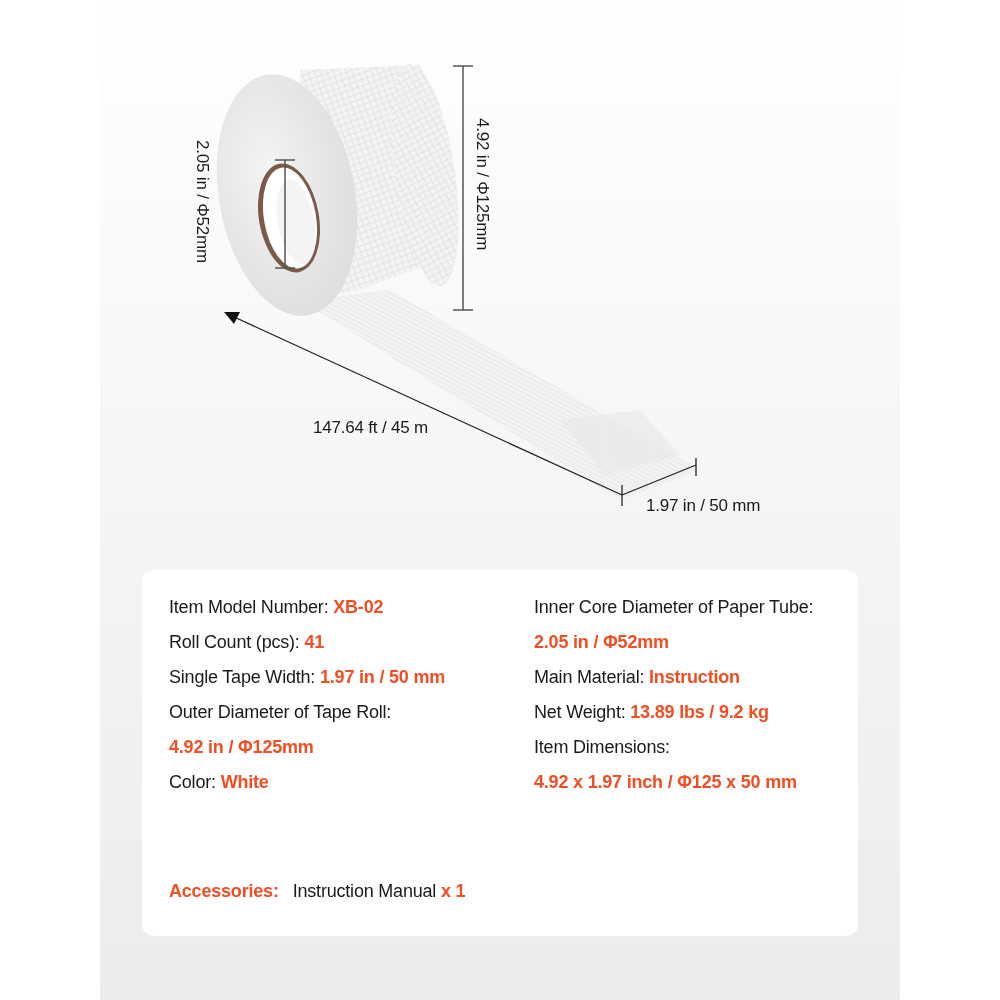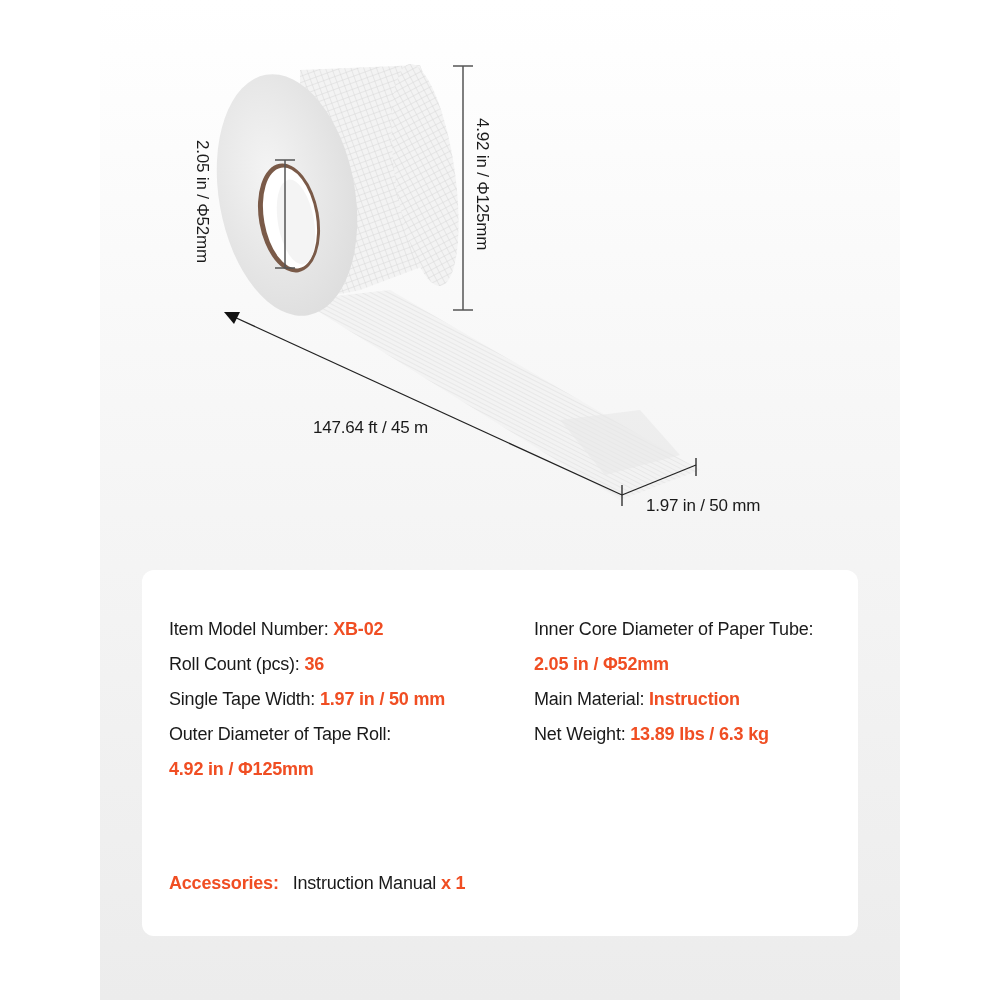--- a/index.html
+++ b/index.html
@@ -15,30 +15,30 @@
     .illus { position: absolute; left: 0; top: 0; width: 1000px; height: 560px; }
     .dim-label {
       position: absolute; font-size: 17px; color: #1a1a1a; white-space: nowrap;
       letter-spacing: -0.2px;
     }
     .dim-label.vert { transform-origin: left top; transform: rotate(90deg); }
     .card {
       position: absolute; left: 142px; top: 570px; width: 716px; height: 366px;
       background: #ffffff; border-radius: 12px;
     }
-    .col { position: absolute; top: 20px; margin-top: 22px; }
+    .col { position: absolute; top: 20px; }
     .col.left { left: 27px; }
     .col.right { left: 392px; }
     .row {
       height: 35px; line-height: 35px; font-size: 18px; color: #1a1a1a;
       white-space: nowrap; letter-spacing: -0.2px;
     }
     .val { color: #f04e23; font-weight: bold; }
     .acc {
-      position: absolute; left: 27px; top: 296px; font-size: 18px; line-height: 35px;
+      position: absolute; left: 27px; top: 304px; font-size: 18px; line-height: 35px;
       white-space: nowrap; color: #1a1a1a; letter-spacing: -0.2px;
     }
     .acc .lbl { color: #f04e23; font-weight: bold; margin-right: 14px; }
   </style>
 </head>
 <body>
 
 <div class="panel"></div>
 
 <svg class="illus" viewBox="0 0 1000 560" xmlns="http://www.w3.org/2000/svg">
@@ -94,29 +94,32 @@
 </svg>
 
 <div class="dim-label vert" style="left:212px; top:140px;">2.05 in / Φ52mm</div>
 <div class="dim-label vert" style="left:492px; top:118px;">4.92 in / Φ125mm</div>
 <div class="dim-label" style="left:313px; top:418px;">147.64 ft / 45 m</div>
 <div class="dim-label" style="left:646px; top:496px;">1.97 in / 50 mm</div>
 
 <div class="card">
   <div class="col left">
     <div class="row"><span>Item Model Number: </span><span class="val">XB-02</span></div>
-    <div class="row"><span>Roll Count (pcs): </span><span class="val">36</span></div>
+    <div class="row"><span>Roll Count (pcs): </span><span class="val">41</span></div>
     <div class="row"><span>Single Tape Width: </span><span class="val">1.97 in / 50 mm</span></div>
     <div class="row"><span>Outer Diameter of Tape Roll:</span></div>
     <div class="row"><span class="val">4.92 in / Φ125mm</span></div>
+    <div class="row"><span>Color: </span><span class="val">White</span></div>
   </div>
 
   <div class="col right">
     <div class="row"><span>Inner Core Diameter of Paper Tube:</span></div>
     <div class="row"><span class="val">2.05 in / Φ52mm</span></div>
     <div class="row"><span>Main Material: </span><span class="val">Instruction</span></div>
-    <div class="row"><span>Net Weight: </span><span class="val">13.89 lbs / 6.3 kg</span></div>
+    <div class="row"><span>Net Weight: </span><span class="val">13.89 lbs / 9.2 kg</span></div>
+    <div class="row"><span>Item Dimensions:</span></div>
+    <div class="row"><span class="val">4.92 x 1.97 inch / Φ125 x 50 mm</span></div>
   </div>
 
   <div class="acc">
     <span class="lbl">Accessories:</span><span>Instruction Manual </span><span class="val">x 1</span>
   </div>
 </div>
 
 </body></html>

